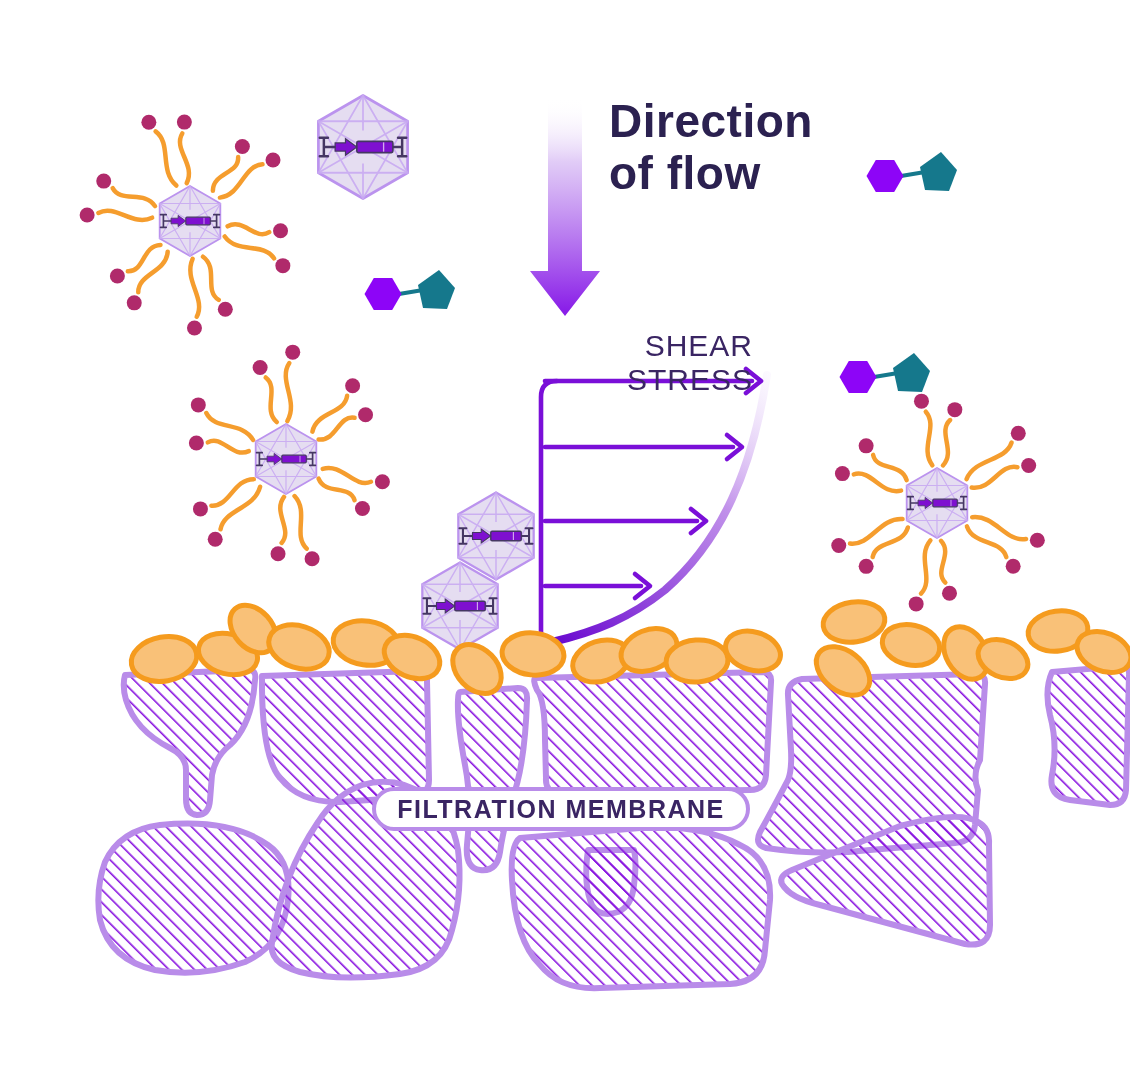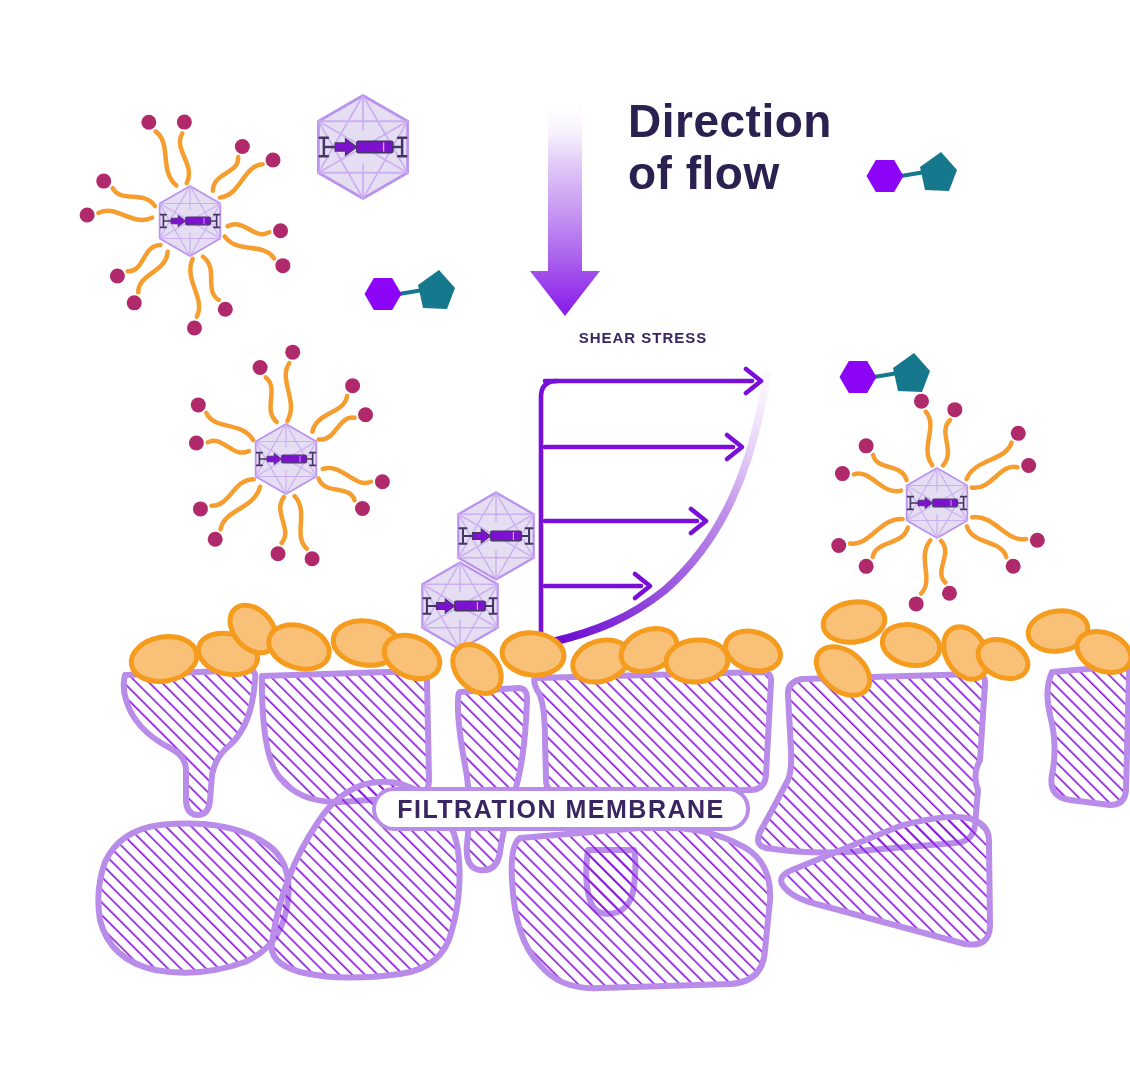--- a/index.html
+++ b/index.html
@@ -1,23 +1,23 @@
 <!DOCTYPE html>
 <html style="--background: #ffffff; --heading-text: #2b2150; --sub-text: #3a2563; --flow-purple: #8a1fe8; --arrow-purple: #7a0fd8; --curve-deep: #6b0bd0; --capsid-fill: #ded4ed; --capsid-stroke: #bb93ee; --capsid-facet: #c9abf2; --cassette-purple: #7e10d0; --cassette-dark: #453763; --tether-orange: #f59d2e; --dot-magenta: #b02a6b; --hexagon-violet: #8d05f7; --pentagon-teal: #15788c; --cell-fill: #f9c178; --cell-stroke: #f59b1e; --membrane-outline: #b98ce9; --membrane-hatch: #8812e0;"><head>
 <meta charset="utf-8">
 <style>
   html,body{margin:0;padding:0;background:#ffffff;}
   #stage{position:relative;width:1130px;height:1069px;overflow:hidden;
          font-family:"Liberation Sans","DejaVu Sans",sans-serif;background:#fff;}
   #scene{position:absolute;left:0;top:0;}
   .txt{position:absolute;z-index:5;}
   #flow-heading{left:609px;top:96px;width:256px;font-size:46px;line-height:1.12;
-    font-weight:700;color:var(--heading-text);letter-spacing:.5px;margin-left:19px;}
-  #shear-heading{left:533px;top:329px;width:220px;text-align:center;font-size:15px;
-    font-weight:700;color:var(--sub-text);letter-spacing:1px;}
+    font-weight:700;color:var(--heading-text);letter-spacing:.5px;}
+  #shear-heading{left:533px;top:329px;width:220px;text-align:right;font-size:30px;
+    font-weight:400;color:var(--sub-text);letter-spacing:1px;}
   #membrane-pill{left:372px;top:787px;width:378px;height:44px;box-sizing:border-box;
     background:#fff;border:4px solid var(--membrane-outline);border-radius:30px;
     display:flex;align-items:center;justify-content:center;z-index:4;}
   #membrane-pill span{font-size:25px;font-weight:700;letter-spacing:1.5px;color:var(--sub-text);}
 </style>
 </head>
 <body>
 
 <div id="stage">
 

